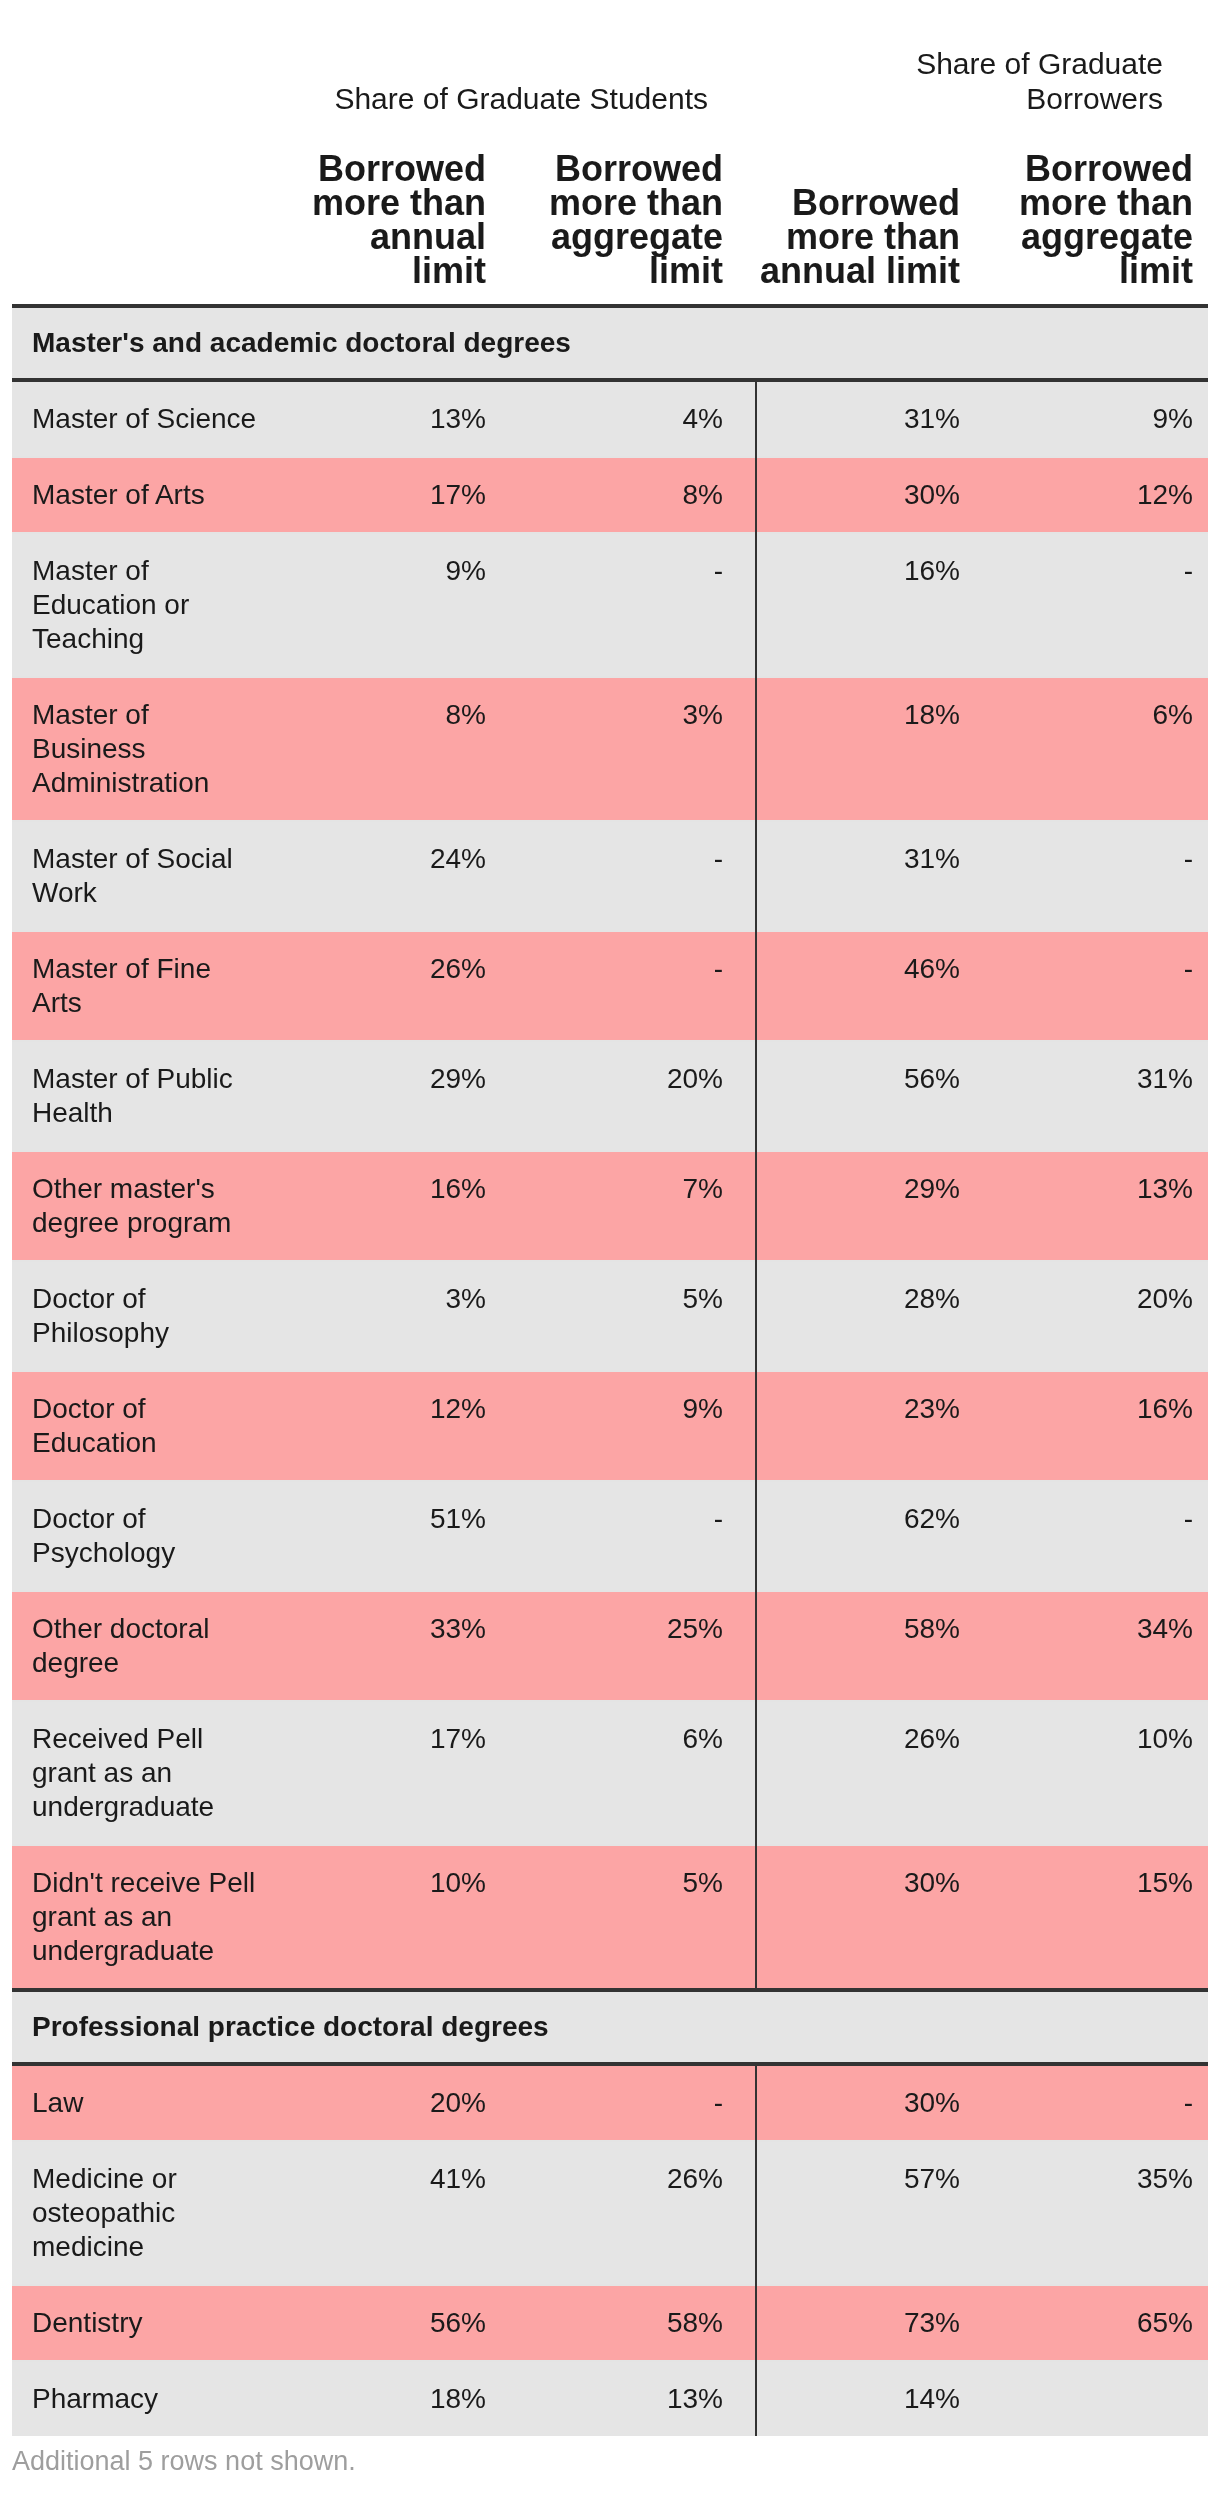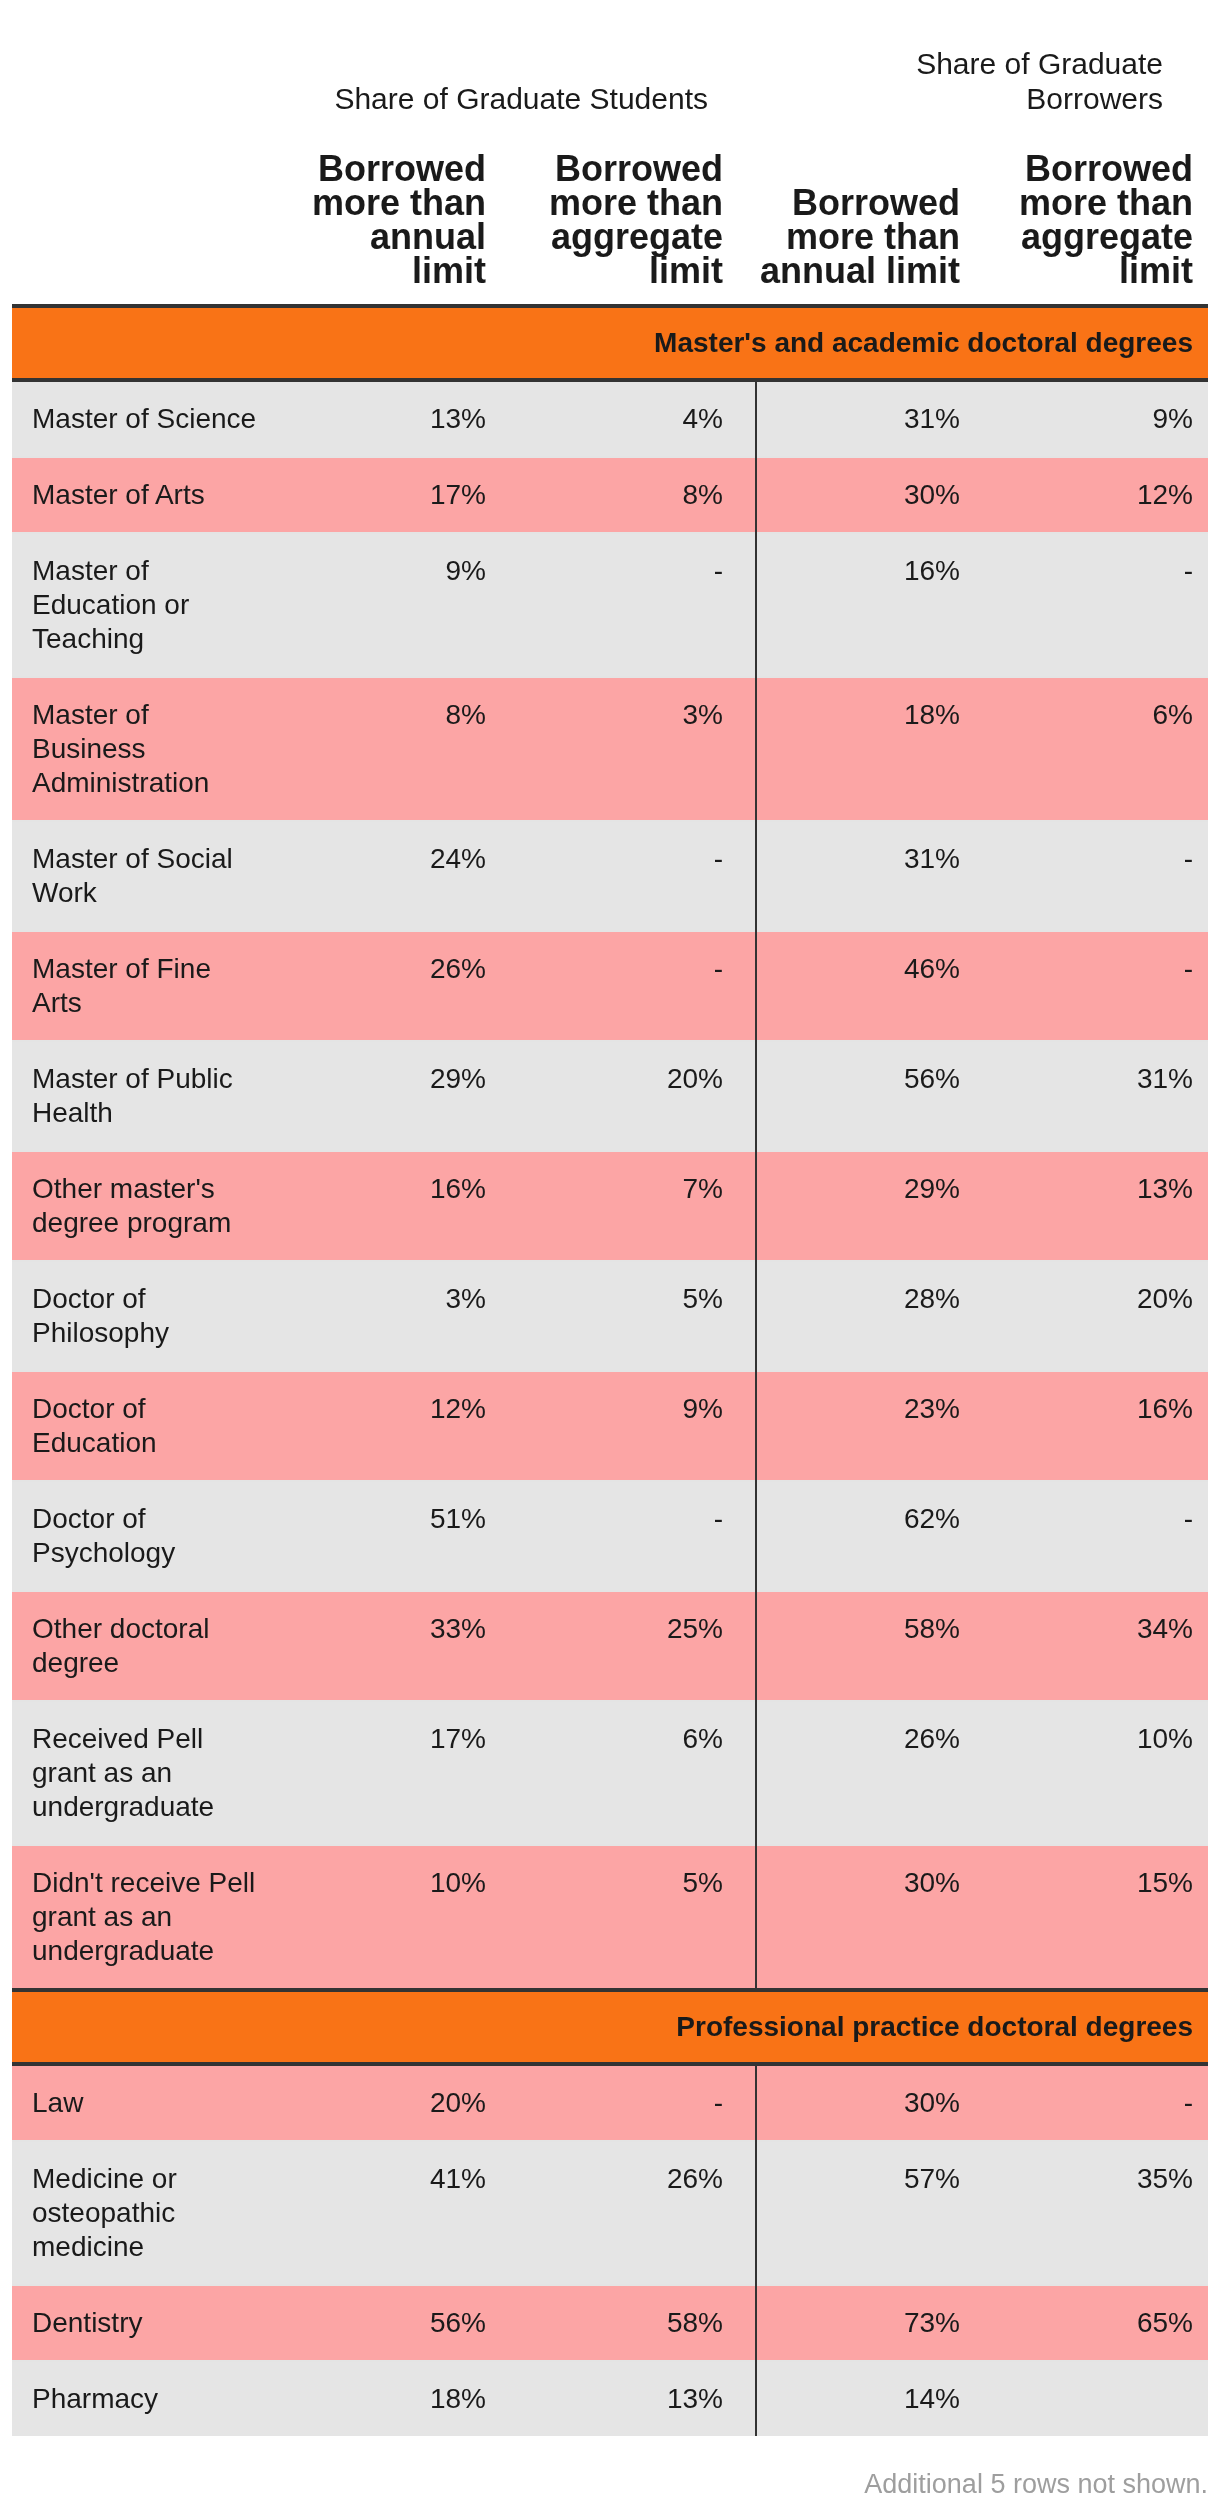--- a/index.html
+++ b/index.html
@@ -28,23 +28,23 @@
   .group.borrowers{grid-column:4/6;padding-right:45px;}
   .colhead-row{align-items:end;margin-top:36px;padding-bottom:16px;}
   .colhead{
     font-weight:bold;font-size:36px;line-height:34px;
     text-align:right;white-space:pre-line;padding-right:15px;
   }
   
   .band{
     border-top:4px solid #333333;
     border-bottom:4px solid #333333;
-    background:#f97316;
+    background:#e5e5e5;
     padding:19px 15px 19px 20px;
-    font-weight:bold;font-size:28px;line-height:32px;text-align:right;
+    font-weight:bold;font-size:28px;line-height:32px;
   }
   
   .rows{position:relative;}
   .vdivider{
     position:absolute;top:0;bottom:0;left:743px;width:2px;
     background:#333333;z-index:2;
   }
   .row{background:#fca5a5;}
   .row.shade{background:#e5e5e5;}
   .row + .row{border-top:2px solid #e4e4e4;}
@@ -52,22 +52,22 @@
     font-size:28px;line-height:34px;
     padding-top:20px;padding-bottom:20px;
   }
   .row .label{
     text-align:left;padding-left:20px;padding-right:10px;
     white-space:pre-line;
   }
   .row .val{text-align:right;padding-right:15px;}
   
   .footnote{
-    margin-top:32px;
-    color:#9e9e9e;font-size:27px;line-height:32px;text-align:right;
+    margin-top:9px;
+    color:#9e9e9e;font-size:27px;line-height:32px;
   }
 </style>
 </head>
 <body>
 
 <div class="canvas">
   <div class="dw-table">
 
     <div class="thead">
       <div class="grid group-row">

